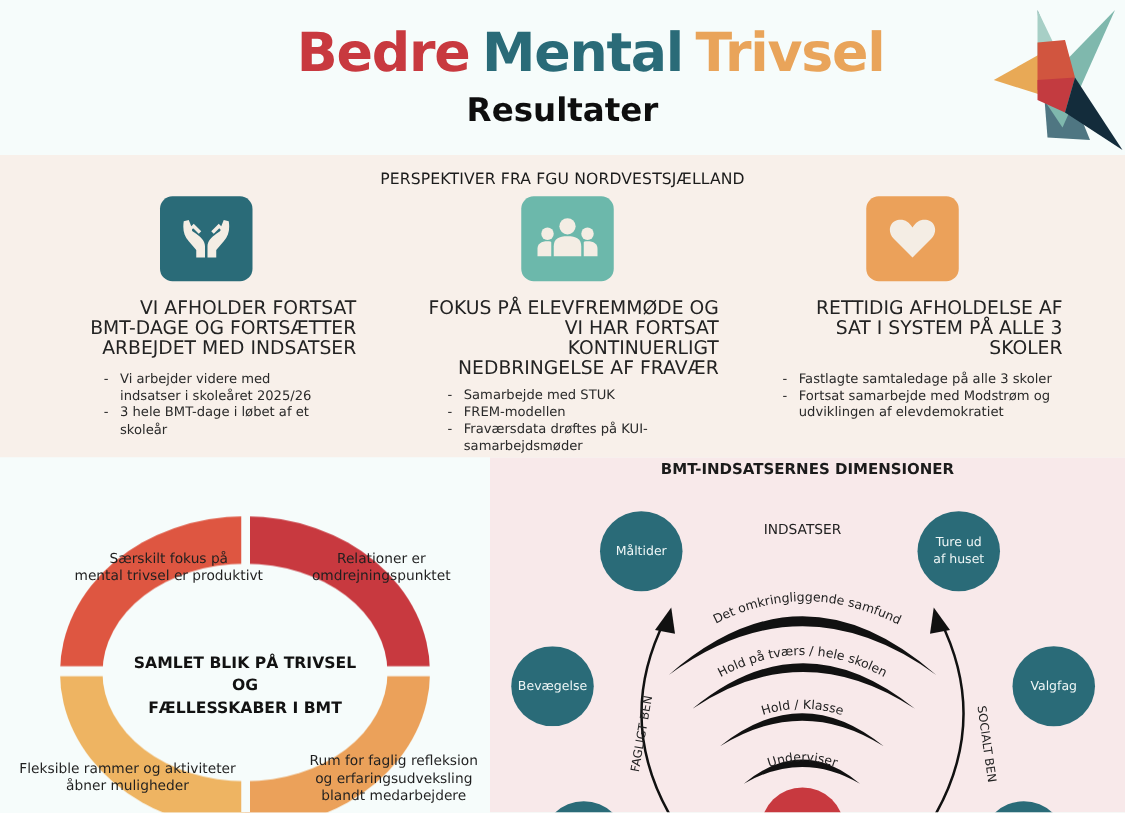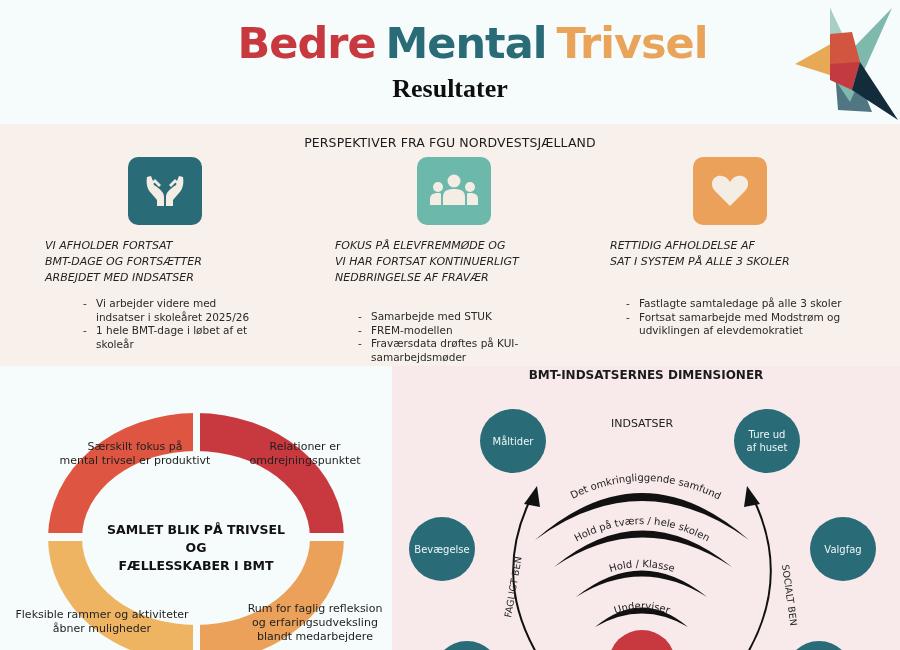--- a/index.html
+++ b/index.html
@@ -19,40 +19,40 @@
     font-family: "DejaVu Sans", sans-serif; font-weight: bold; font-size: 43px;
     letter-spacing: -1px;
     padding-left: 45px;
   }
   .title span { display: inline-block; }
   .title .w1 { color: #c8393f; }
   .title .w2 { color: #2a6b78; margin: 0 10px; }
   .title .w3 { color: #e9a45a; }
   .subtitle {
     position: absolute; left: 0; top: 74px; width: 900px; text-align: center;
-    font-weight: bold; font-size: 26px; color: #0e0e0e; font-family: Liberation Serif, serif;
+    font-weight: bold; font-size: 26px; color: #0e0e0e;
   }
   .logo { position: absolute; left: 790px; top: 2px; width: 110px; height: 120px; }
 
   .persp {
     position: absolute; left: 0; top: 124px; width: 900px; height: 242px;
     background: #f8f0ea;
   }
   .persp-title {
     position: absolute; top: 11px; left: 0; width: 900px; text-align: center;
     font-weight: normal; font-size: 12.5px; letter-spacing: 0.1px;
   }
   .col { position: absolute; top: 0; height: 242px; }
   .icon-box {
     position: absolute; top: 33px; width: 74px; height: 68px; border-radius: 10px;
     display: flex; align-items: center; justify-content: center;
   }
   .col-head {
-    position: absolute; top: 114px; width: 240px; text-align: left;
-    font-size: 11px; line-height: 16px; color: #232323; font-style: italic;
+    position: absolute; top: 114px; width: 240px; text-align: right;
+    font-size: 15px; line-height: 16px; color: #232323;
   }
   .col-list {
     position: absolute; list-style: none; font-size: 10.5px; line-height: 13.5px; color: #2a2a2a;
   }
   .col-list li { position: relative; padding-left: 13px; }
   .col-list li::before { content: "-"; position: absolute; left: 0; top: 0; }
 
   .left-panel {
     position: absolute; left: 0; top: 366px; width: 392px; height: 284px;
     background: #f6fcfb;
@@ -113,21 +113,21 @@
         <path d="M40 4 C41 10 40 16 36 20 L30 27 L30 33 L23 33 L23 24 C23 20 26 17 30 14 L33 12 C34 11 33 9 32 10 L28 14 L26 12 L32 6 L34 8 L36 3 Z" fill="#f4ede4"></path>
       </svg>
     </div>
     <div class="col-head" style="left:0;">
       <div>VI AFHOLDER FORTSAT</div>
       <div>BMT-DAGE OG FORTSÆTTER</div>
       <div>ARBEJDET MED INDSATSER</div>
     </div>
     <ul class="col-list" style="left:38px;top:173px;width:170px;">
       <li>Vi arbejder videre med indsatser i skoleåret 2025/26</li>
-      <li>1 hele BMT-dage i løbet af et skoleår</li>
+      <li>3 hele BMT-dage i løbet af et skoleår</li>
     </ul>
   </div>
 
   <div class="col" style="left:335px;width:240px;">
     <div class="icon-box" style="left:82px;background:#6cb8ab;">
       <svg width="50" height="36" viewBox="0 0 50 36">
         <circle cx="25" cy="8" r="6.5" fill="#f4ede4"></circle>
         <path d="M14 32 L14 24 C14 18 18 16 25 16 C32 16 36 18 36 24 L36 32 Z" fill="#f4ede4"></path>
         <circle cx="9" cy="14" r="5" fill="#f4ede4"></circle>
         <path d="M1 32 L1 26 C1 22 4 20 9 20 C11 20 12 20 12 21 L12 32 Z" fill="#f4ede4"></path>

